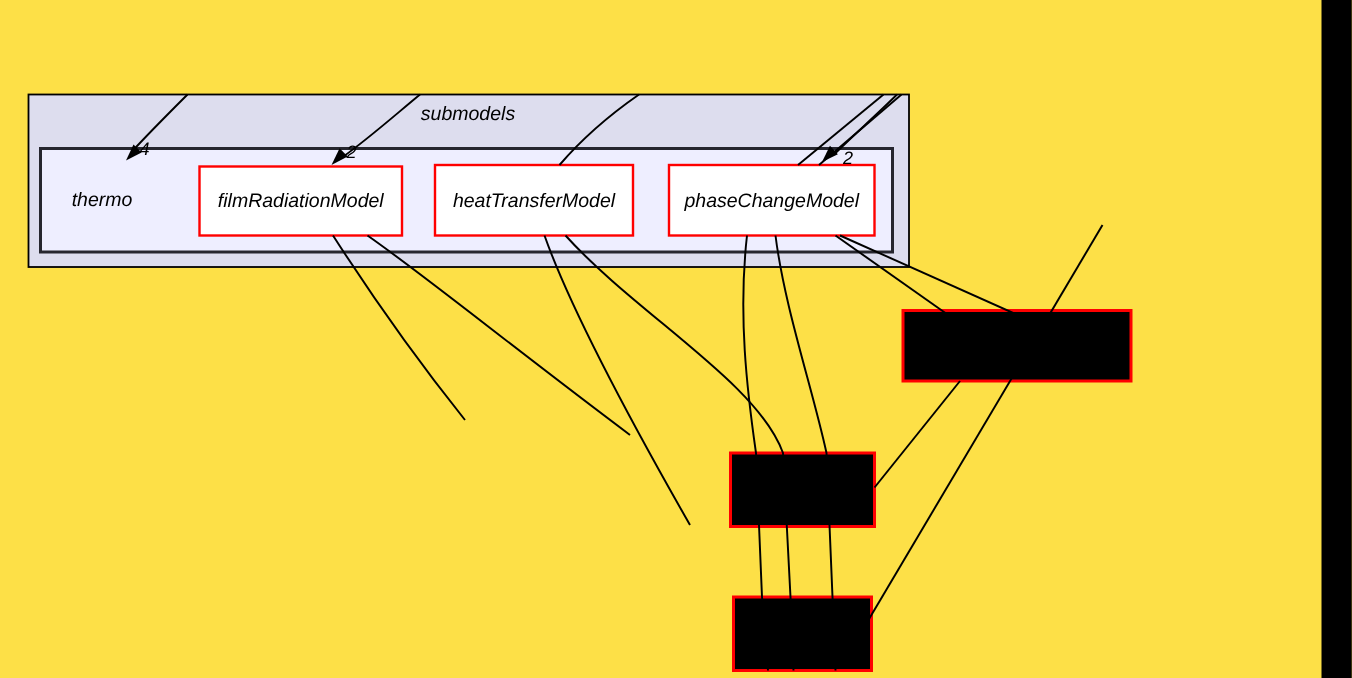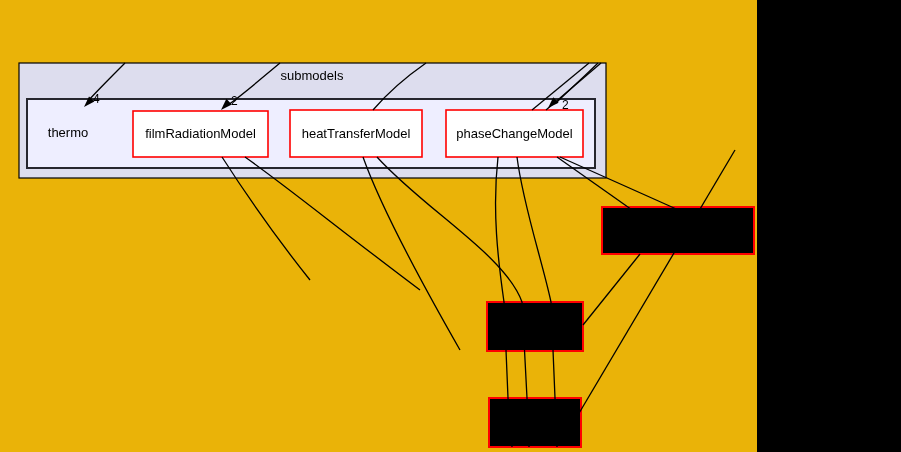--- a/index.html
+++ b/index.html
@@ -1,21 +1,22 @@
 <!DOCTYPE html>
 <html><head>
 <meta charset="utf-8">
 <style>
   html,body{margin:0;padding:0;background:#000;}
   .stage{
     position:relative;
-    width:757px;height:452px;
-    background:#eab308;
+    width:881px;height:452px;
+    background:#fde047;
     overflow:hidden;
     font-family:"Liberation Sans","DejaVu Sans",sans-serif;
+    font-style:italic;
   }
   svg text{
     font-family:"Liberation Sans","DejaVu Sans",sans-serif;
     fill:#000;
   }
   .node-label{font-size:13px;}
   .cluster-label{font-size:13px;}
   .edge-label{font-size:12px;}
 </style>
 </head>

